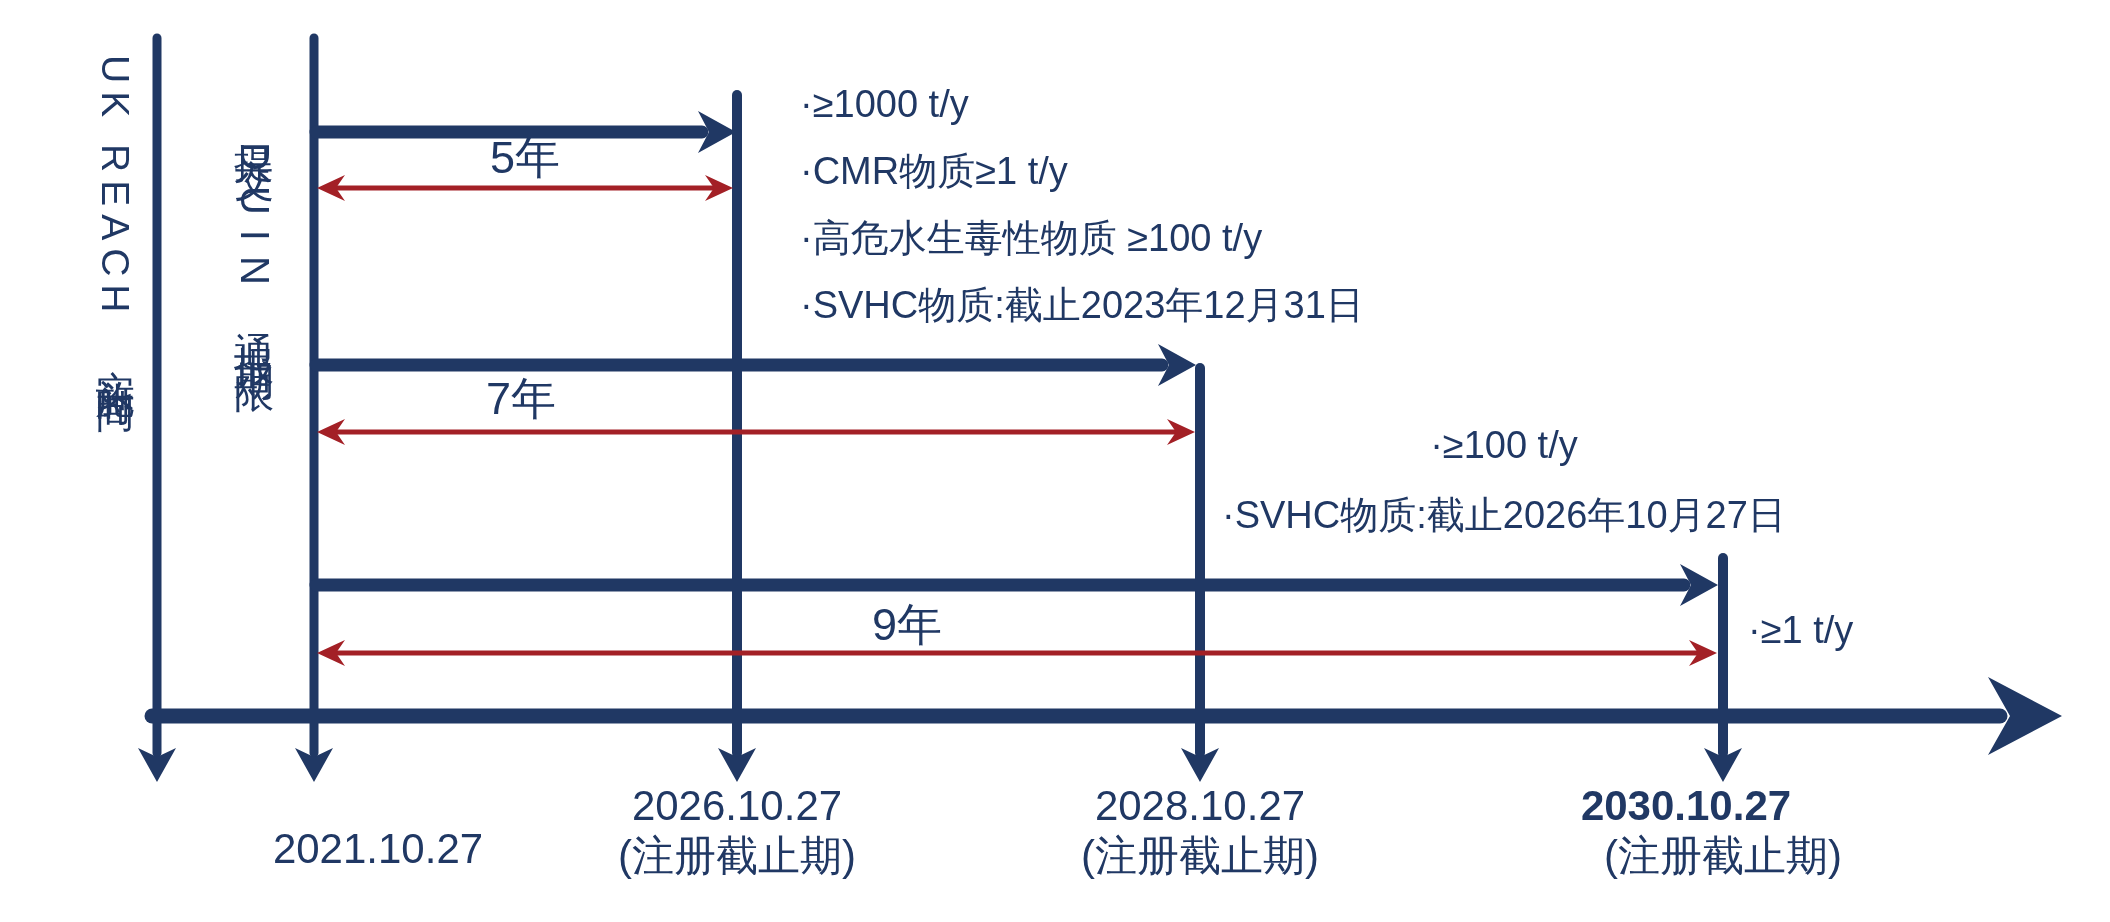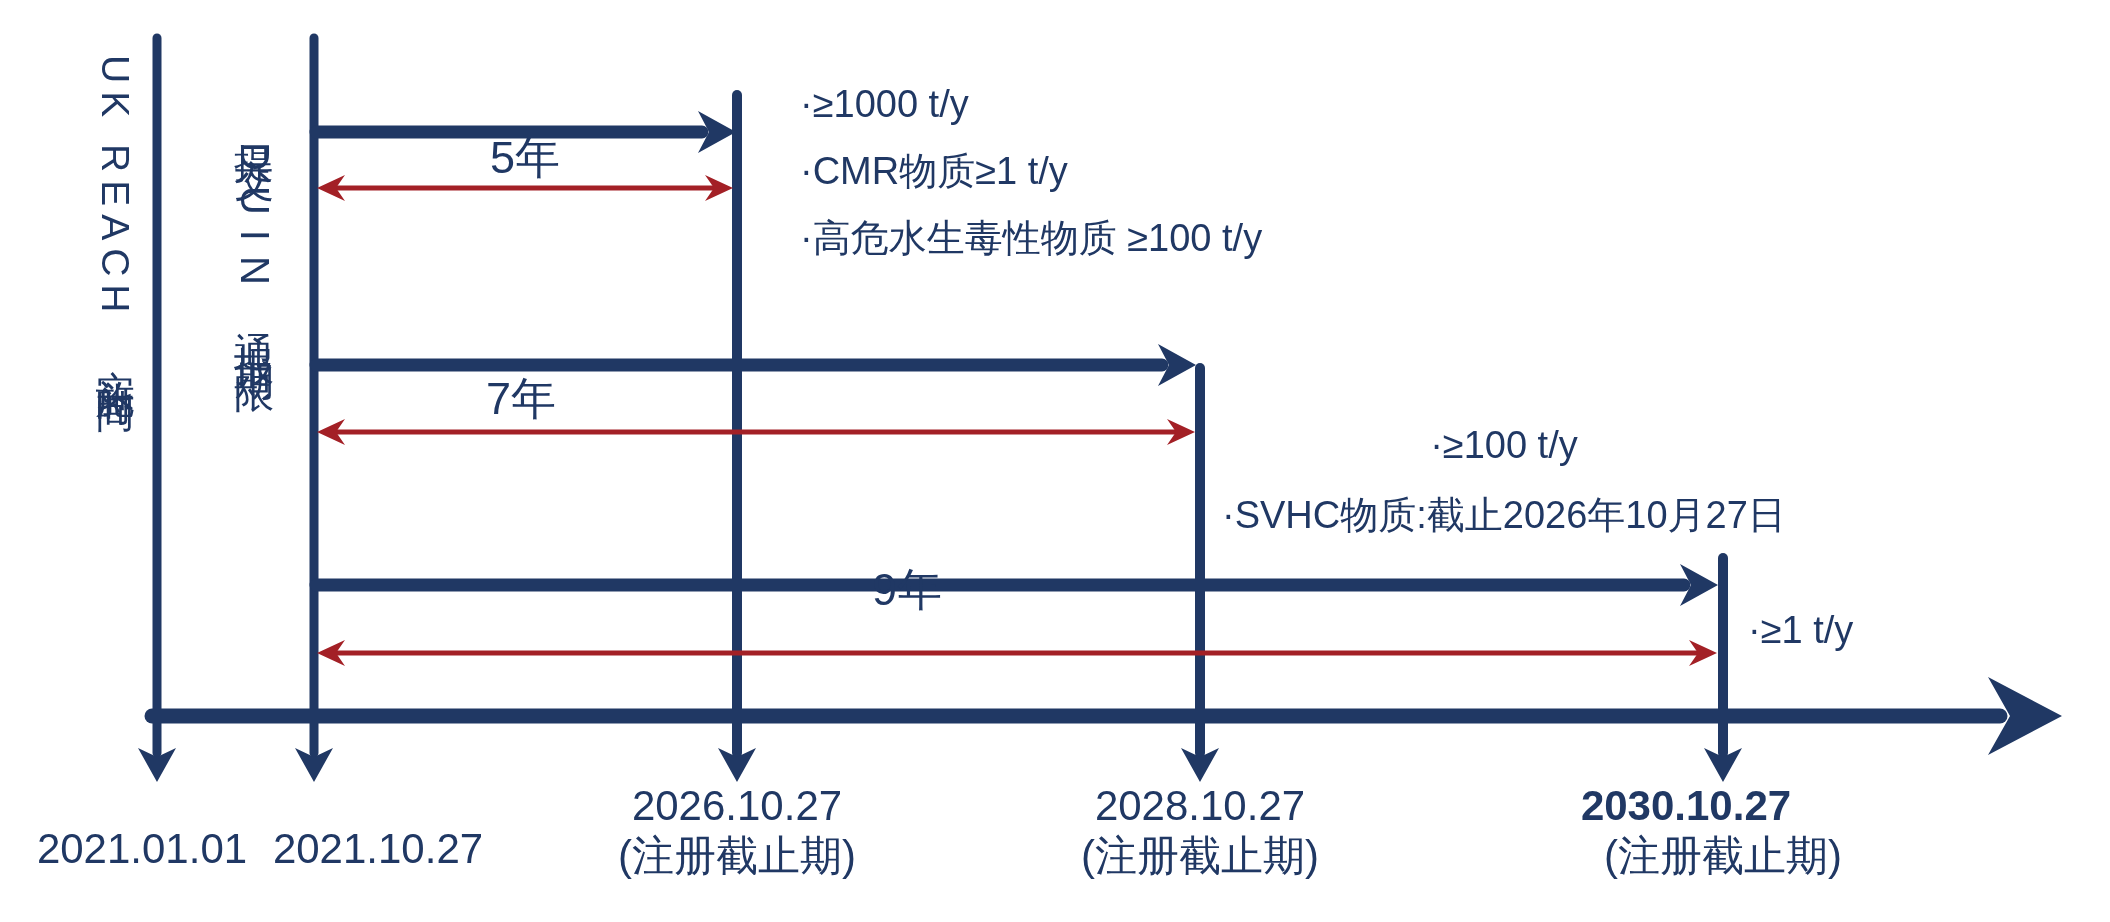--- a/index.html
+++ b/index.html
@@ -72,38 +72,38 @@
       <polygon stroke="none" points="1717,653 1689,640 1698,653 1689,666"></polygon>
     </g>
   </svg>
 
   <div class="txt vlabel ukreach" style="left:115px;top:55px;">UK REACH 实施时间</div>
 
   <div class="txt vlabel duin" style="left:255px;top:112px;">提交DUIN通报期限</div>
 
   <div class="txt span-label center" style="left:525px;top:158px;">5年</div>
   <div class="txt span-label center" style="left:521px;top:399px;">7年</div>
-  <div class="txt span-label center" style="left:907px;top:590px;">9年</div>
+  <div class="txt span-label center" style="left:907px;top:625px;">9年</div>
 
   <div class="txt ann" style="left:760px;top:71px;margin-left:40px;">
     <div class="line">·≥1000 t/y</div>
     <div class="line">·CMR物质≥1 t/y</div>
     <div class="line">·高危水生毒性物质 ≥100 t/y</div>
+    <div class="line">·SVHC物质:截止2023年12月31日</div>
   </div>
 
   <div class="txt ann" style="left:1222px;top:410px;text-align:center;">
     <div class="line" style="height:70px;line-height:70px;">·≥100 t/y</div>
     <div class="line" style="height:70px;line-height:70px;">·SVHC物质:截止2026年10月27日</div>
   </div>
 
   <div class="txt ann" style="left:1748px;top:607px;">
     <div class="line" style="height:46px;line-height:46px;">·≥1 t/y</div>
   </div>
 
-  <div class="txt date center" style="left:142px;top:849px;">2021.01.01</div>
   <div class="txt date center" style="left:378px;top:849px;">2021.10.27</div>
 
   <div class="txt date center" style="left:737px;top:806px;">2026.10.27</div>
   <div class="txt subnote center" style="left:737px;top:856px;">(注册截止期)</div>
 
   <div class="txt date center" style="left:1200px;top:806px;">2028.10.27</div>
   <div class="txt subnote center" style="left:1200px;top:856px;">(注册截止期)</div>
 
   <div class="txt date center" style="left:1686px;top:806px;font-weight:bold;">2030.10.27</div>
   <div class="txt subnote center" style="left:1723px;top:856px;">(注册截止期)</div>

